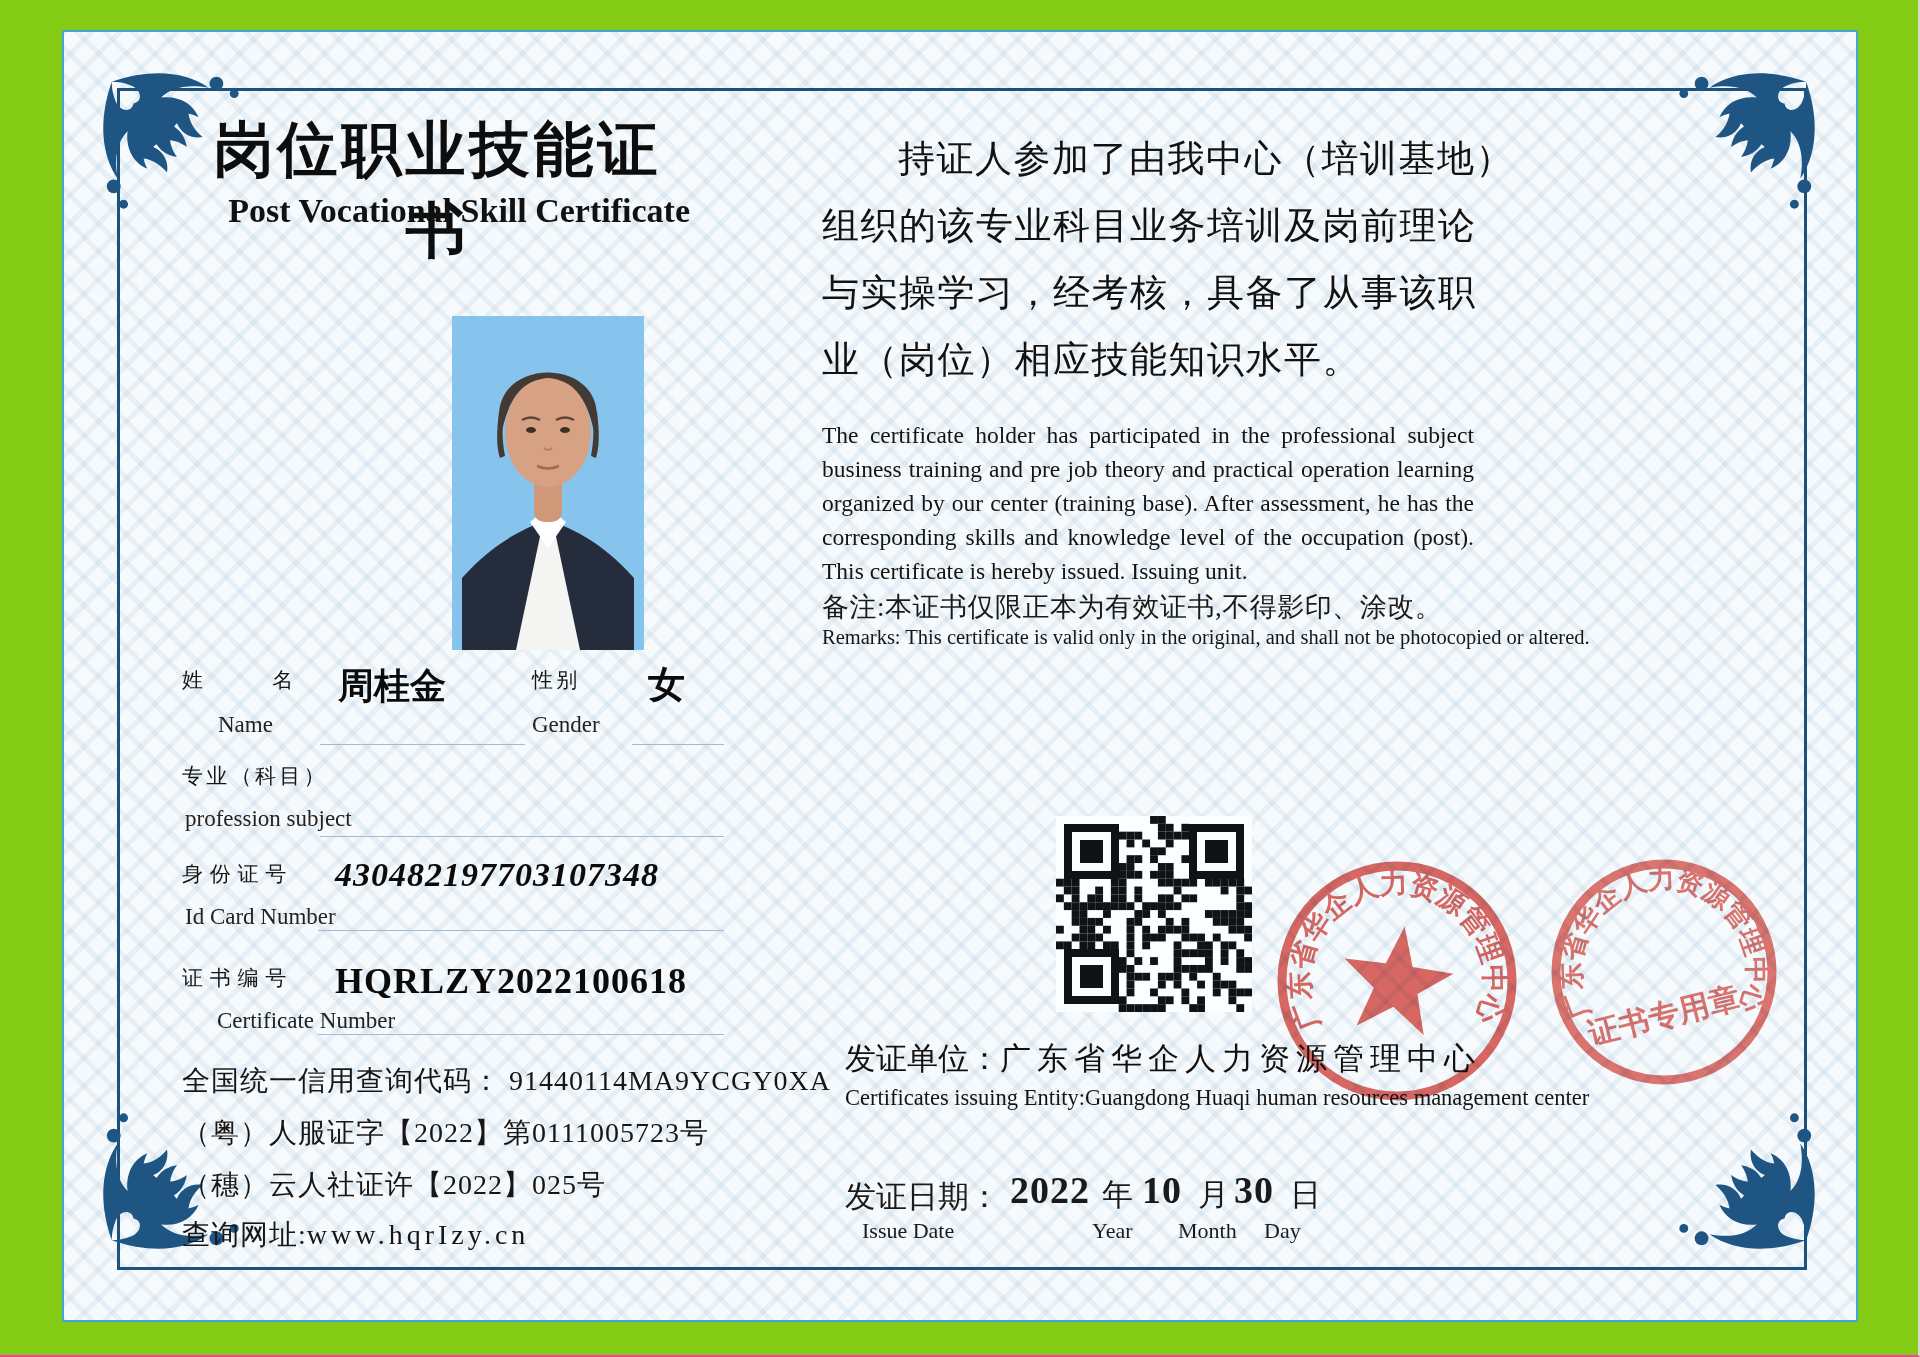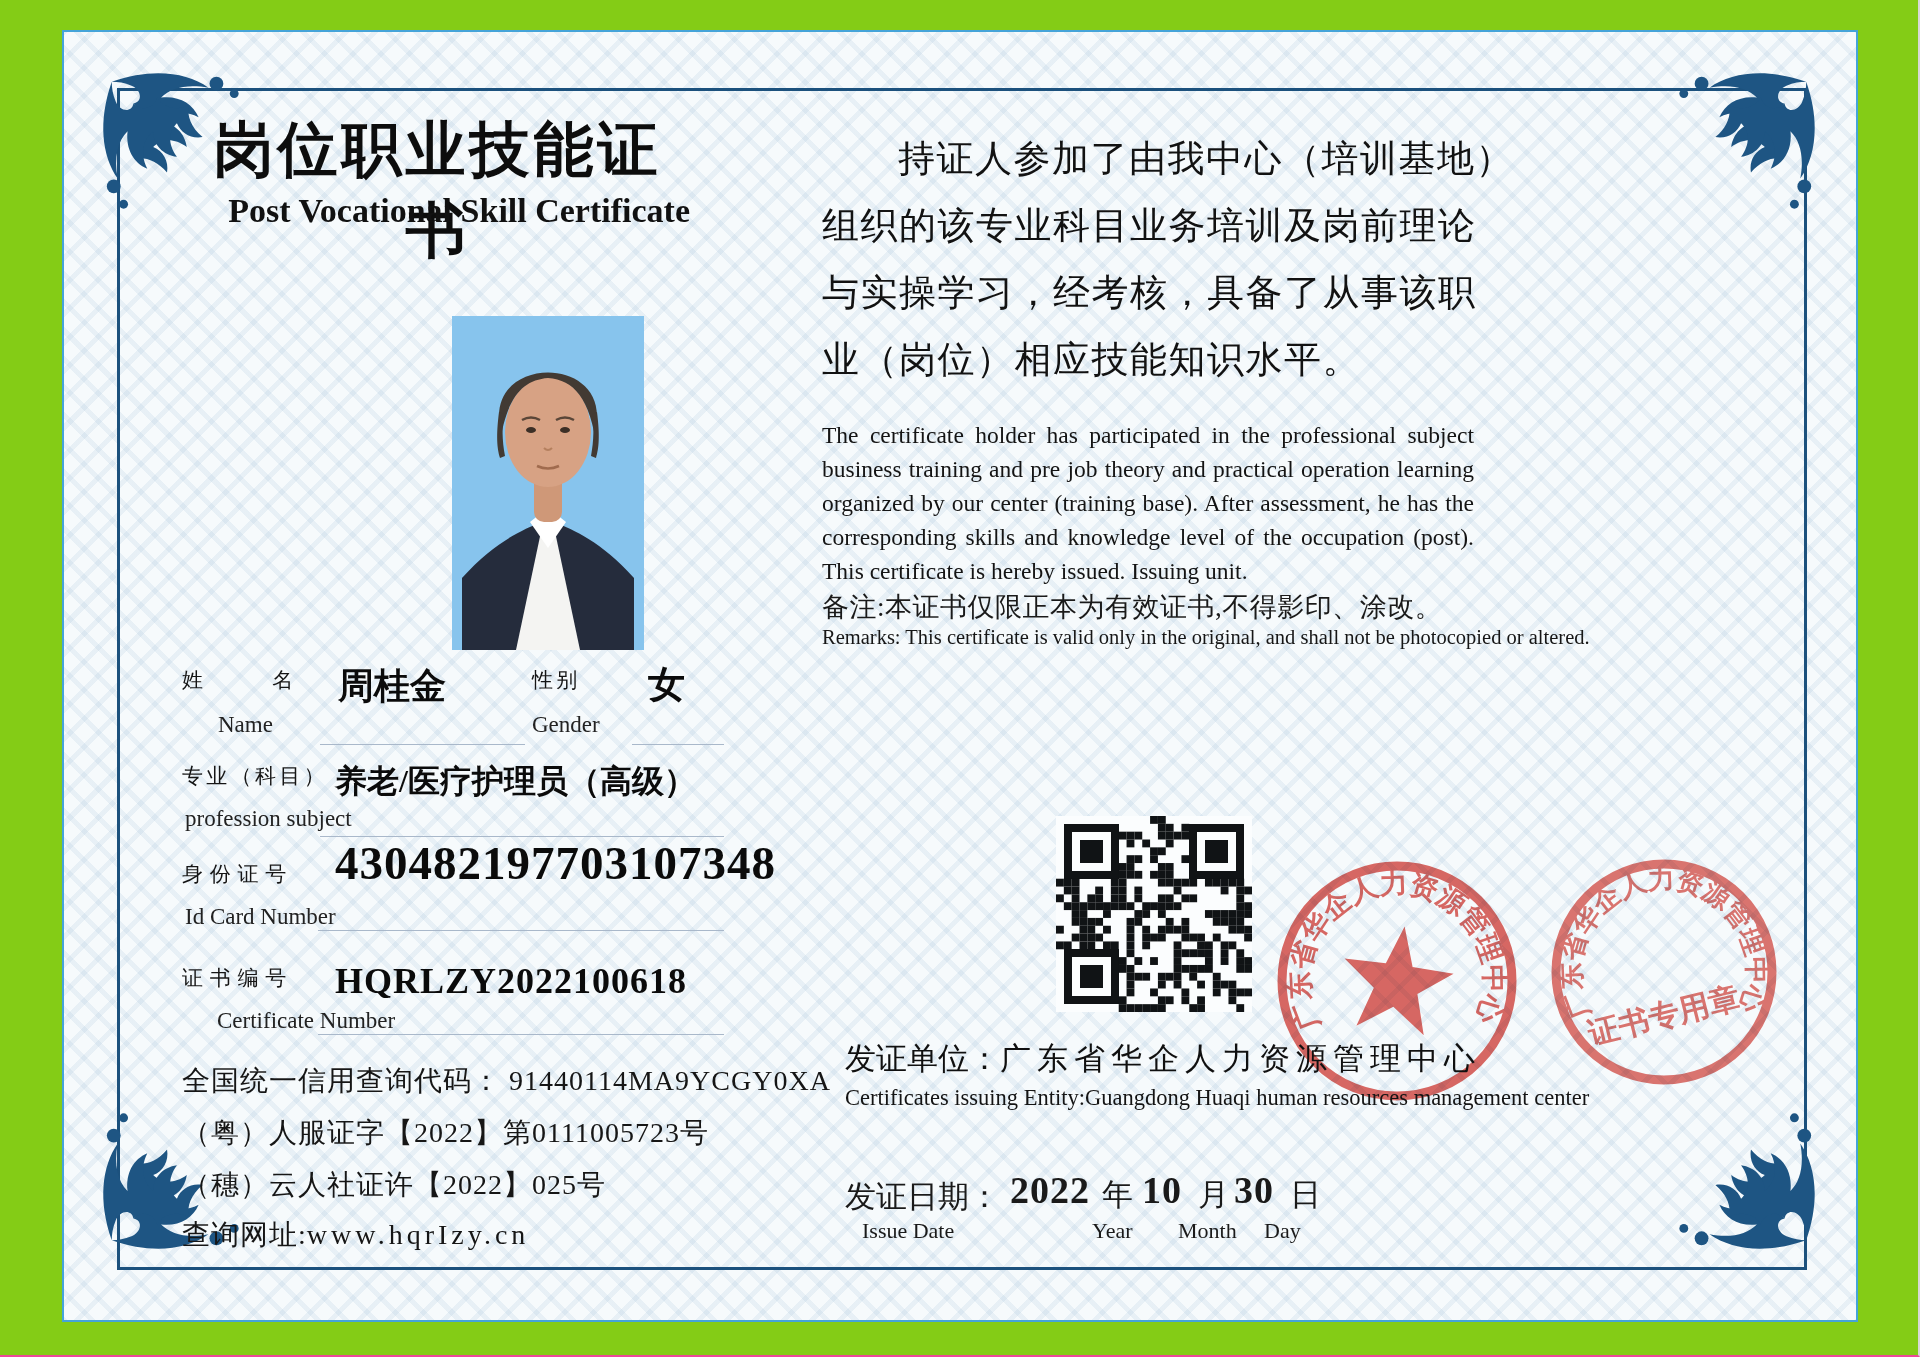--- a/index.html
+++ b/index.html
@@ -150,26 +150,25 @@
   <div class="abs val" style="left:338px; top:662px; font-size:36px;">周桂金</div>
   <div class="abs uline" style="left:320px; top:744px; width:205px;"></div>
 
   <div class="abs lbl-zh spread-sm" style="left:532px; top:666px;">性别</div>
   <div class="abs lbl-en" style="left:532px; top:712px;">Gender</div>
   <div class="abs val" style="left:648px; top:660px; font-size:37px;">女</div>
   <div class="abs uline" style="left:632px; top:744px; width:92px;"></div>
 
   <div class="abs lbl-zh spread-sm" style="left:182px; top:762px;">专业（科目）</div>
   <div class="abs lbl-en" style="left:185px; top:806px;">profession subject</div>
-  <div class="abs val" style="left:335px; top:760px; font-size:32px;">养老/医疗护理员（高级）</div>
   <div class="abs uline" style="left:320px; top:836px; width:404px;"></div>
 
   <div class="abs lbl-zh spread4" style="left:182px; top:860px;">身份证号</div>
   <div class="abs lbl-en" style="left:185px; top:904px;">Id Card Number</div>
-  <div class="abs val" style="left:335px; top:836px; font-size:47px; letter-spacing:1px;">430482197703107348</div>
+  <div class="abs val" style="left:335px; top:856px; font-size:34px; letter-spacing:1px;font-style:italic;">430482197703107348</div>
   <div class="abs uline" style="left:318px; top:930px; width:406px;"></div>
 
   <div class="abs lbl-zh spread4" style="left:182px; top:964px;">证书编号</div>
   <div class="abs lbl-en" style="left:185px; top:1008px;margin-left:32px;">Certificate Number</div>
   <div class="abs val" style="left:335px; top:960px; font-size:36px; letter-spacing:1px;">HQRLZY2022100618</div>
   <div class="abs uline" style="left:318px; top:1034px; width:406px;"></div>
 
   <div class="abs foot-line" style="left:182px; top:1062px;">全国统一信用查询代码： 91440114MA9YCGY0XA</div>
   <div class="abs foot-line" style="left:182px; top:1114px;">（粤）人服证字【2022】第0111005723号</div>
   <div class="abs foot-line" style="left:182px; top:1166px;">（穗）云人社证许【2022】025号</div>

